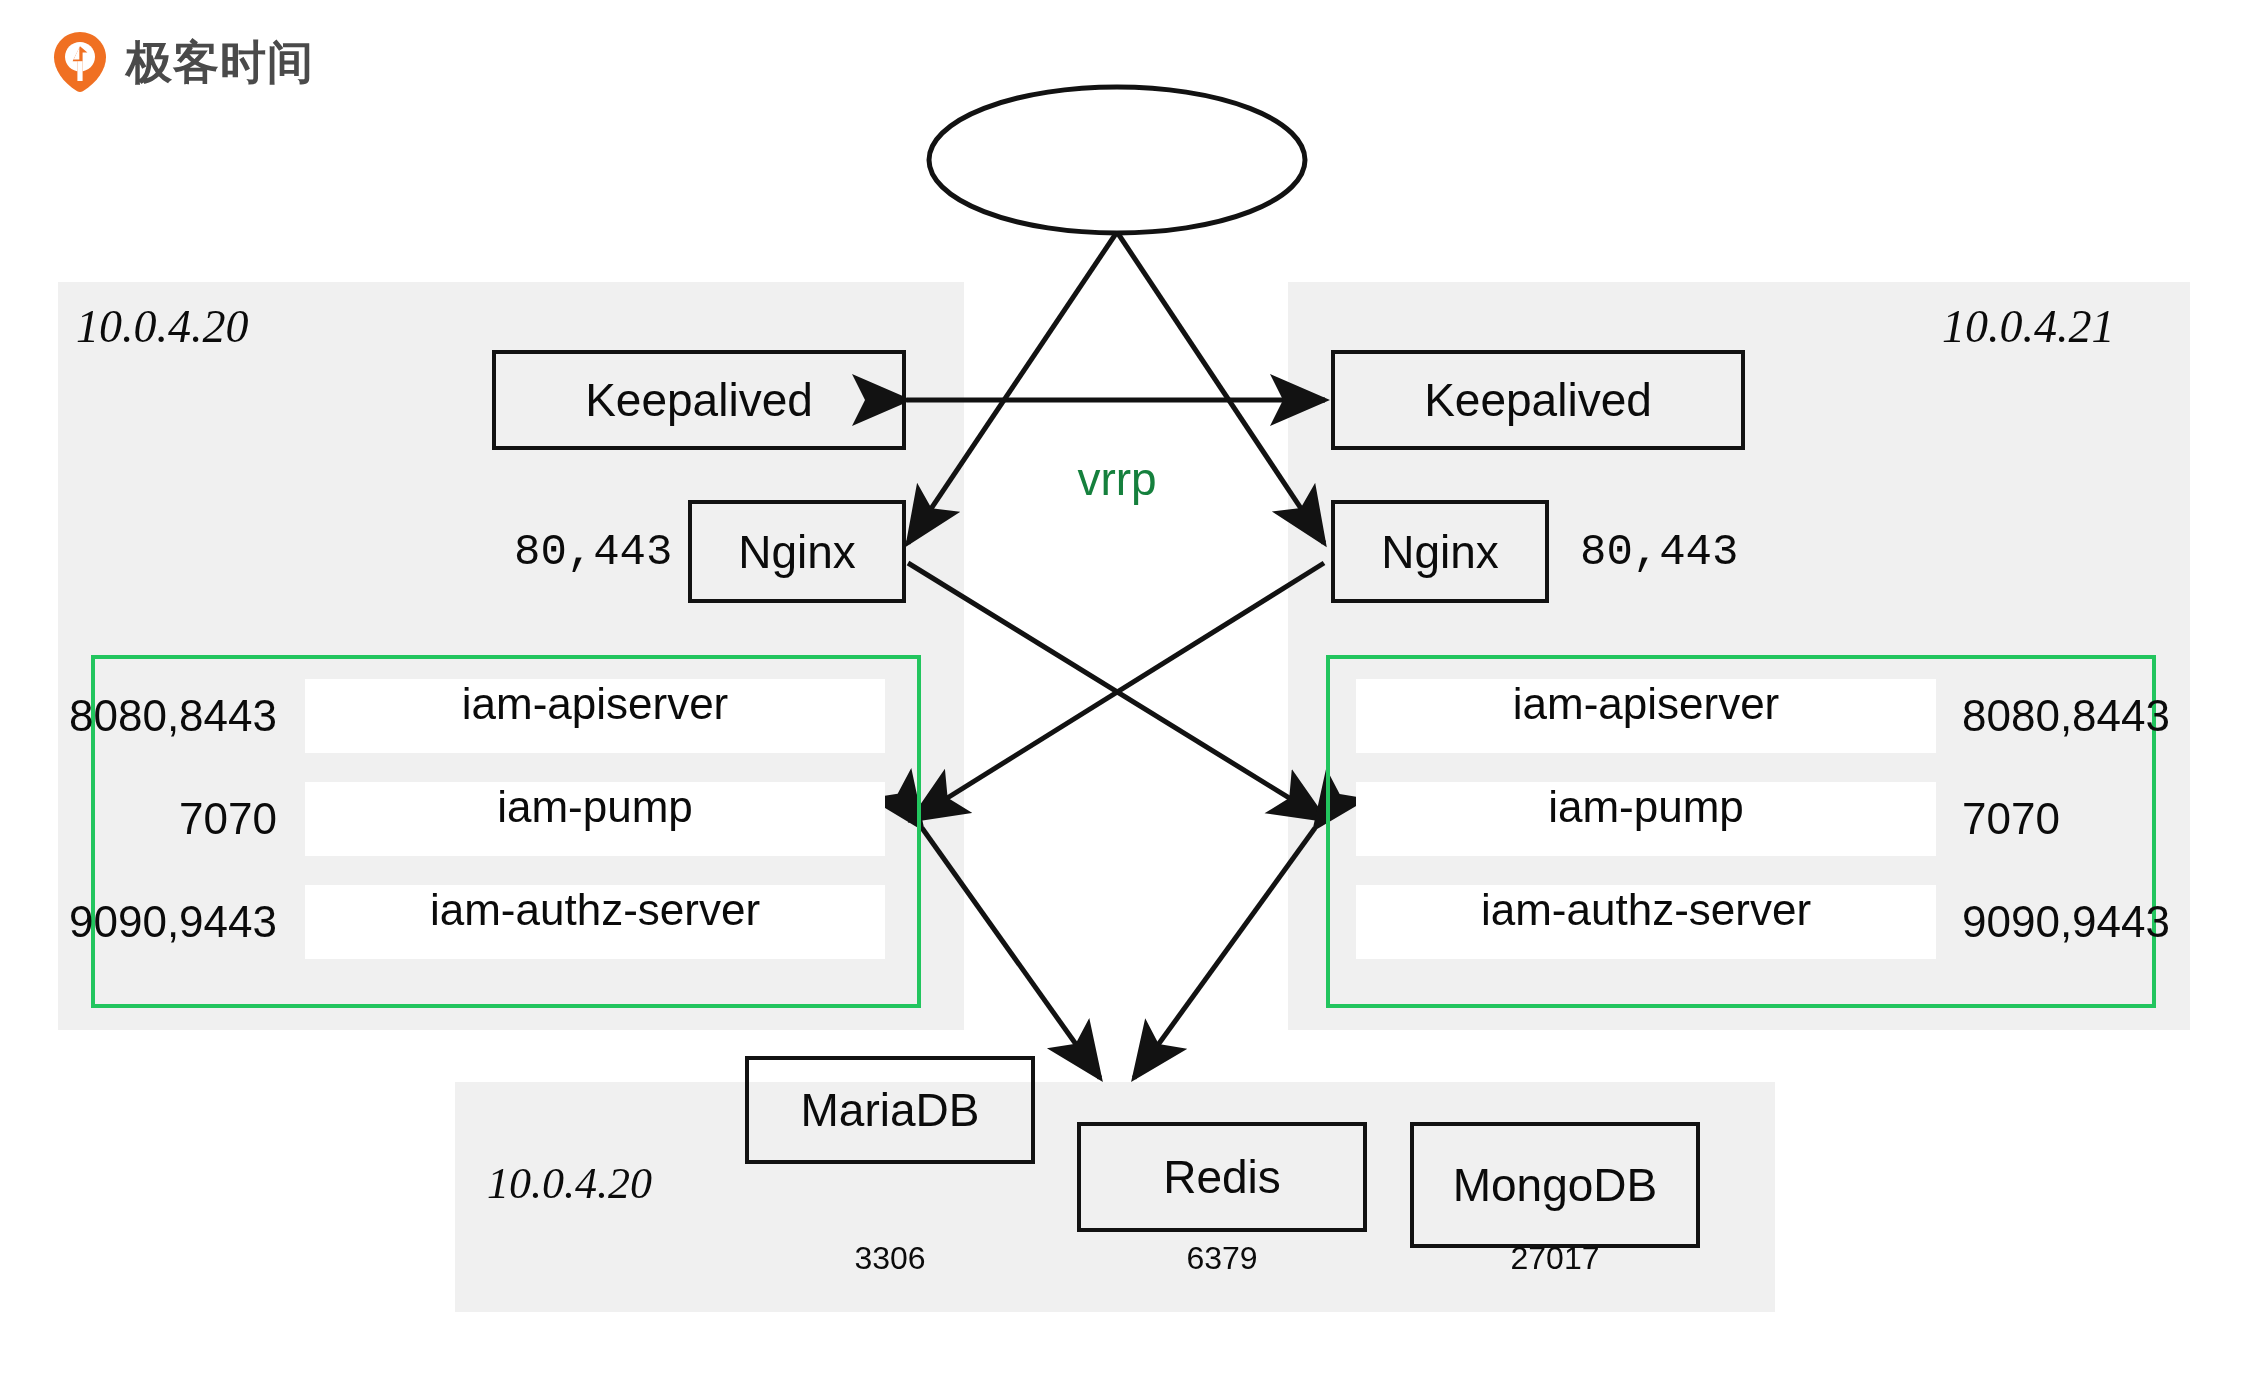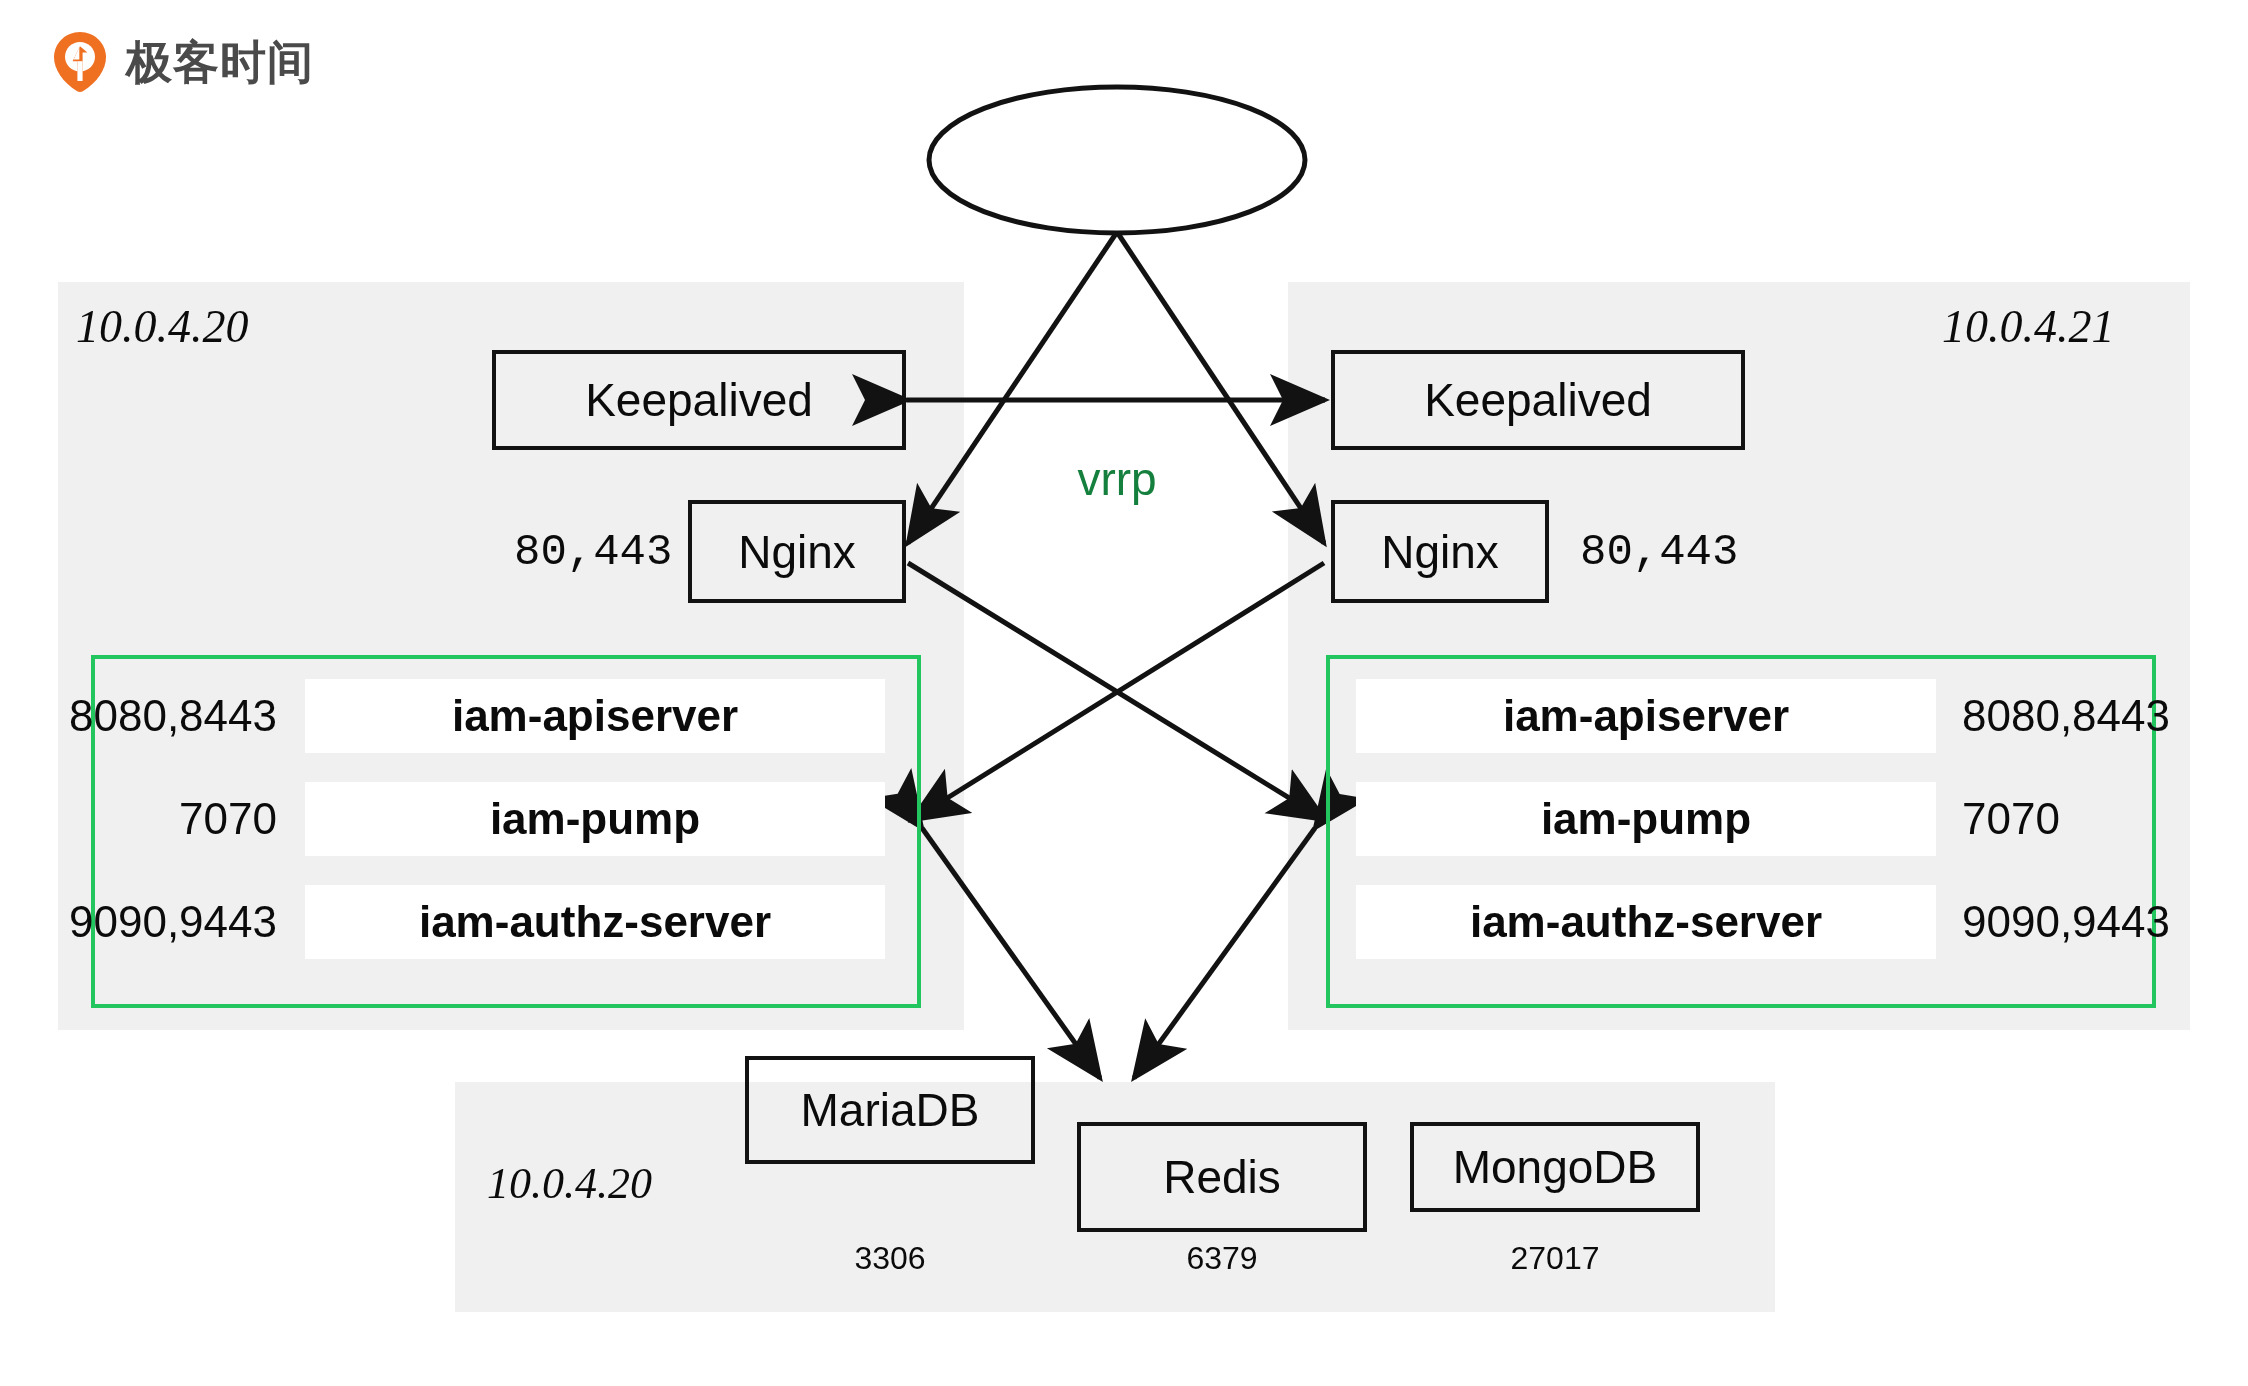--- a/index.html
+++ b/index.html
@@ -85,25 +85,24 @@
   }
   .svc-row {
     position: absolute;
     display: flex;
     align-items: center;
     height: 74px;
   }
   .svc-name {
     background: #ffffff;
     display: flex;
-    align-items: center;
+    align-items: flex-start;
     justify-content: center;
     height: 74px;
     box-sizing: border-box;
-    font-weight: bold;
   }
   .svc-name span {
     font-family: "Liberation Sans", sans-serif;
     font-size: 44px;
     color: #0b0b0b;
     white-space: nowrap;
   }
   .svc-port {
     font-family: "Liberation Sans", sans-serif;
     font-size: 44px;
@@ -271,18 +270,18 @@
   <div class="node-box" style="left:745px; top:1056px; width:290px; height:108px;">
     <span class="node-label">MariaDB</span>
   </div>
   <div class="db-port" style="left:745px; top:1240px; width:290px;">3306</div>
 
   <div class="node-box" style="left:1077px; top:1122px; width:290px; height:110px;">
     <span class="node-label">Redis</span>
   </div>
   <div class="db-port" style="left:1077px; top:1240px; width:290px;">6379</div>
 
-  <div class="node-box" style="left:1410px; top:1122px; width:290px; height:90px;">
+  <div class="node-box" style="left:1410px; top:1122px; width:290px; height:126px;">
     <span class="node-label">MongoDB</span>
   </div>
   <div class="db-port" style="left:1410px; top:1240px; width:290px;">27017</div>
 
 </div>
 
 </body></html>

